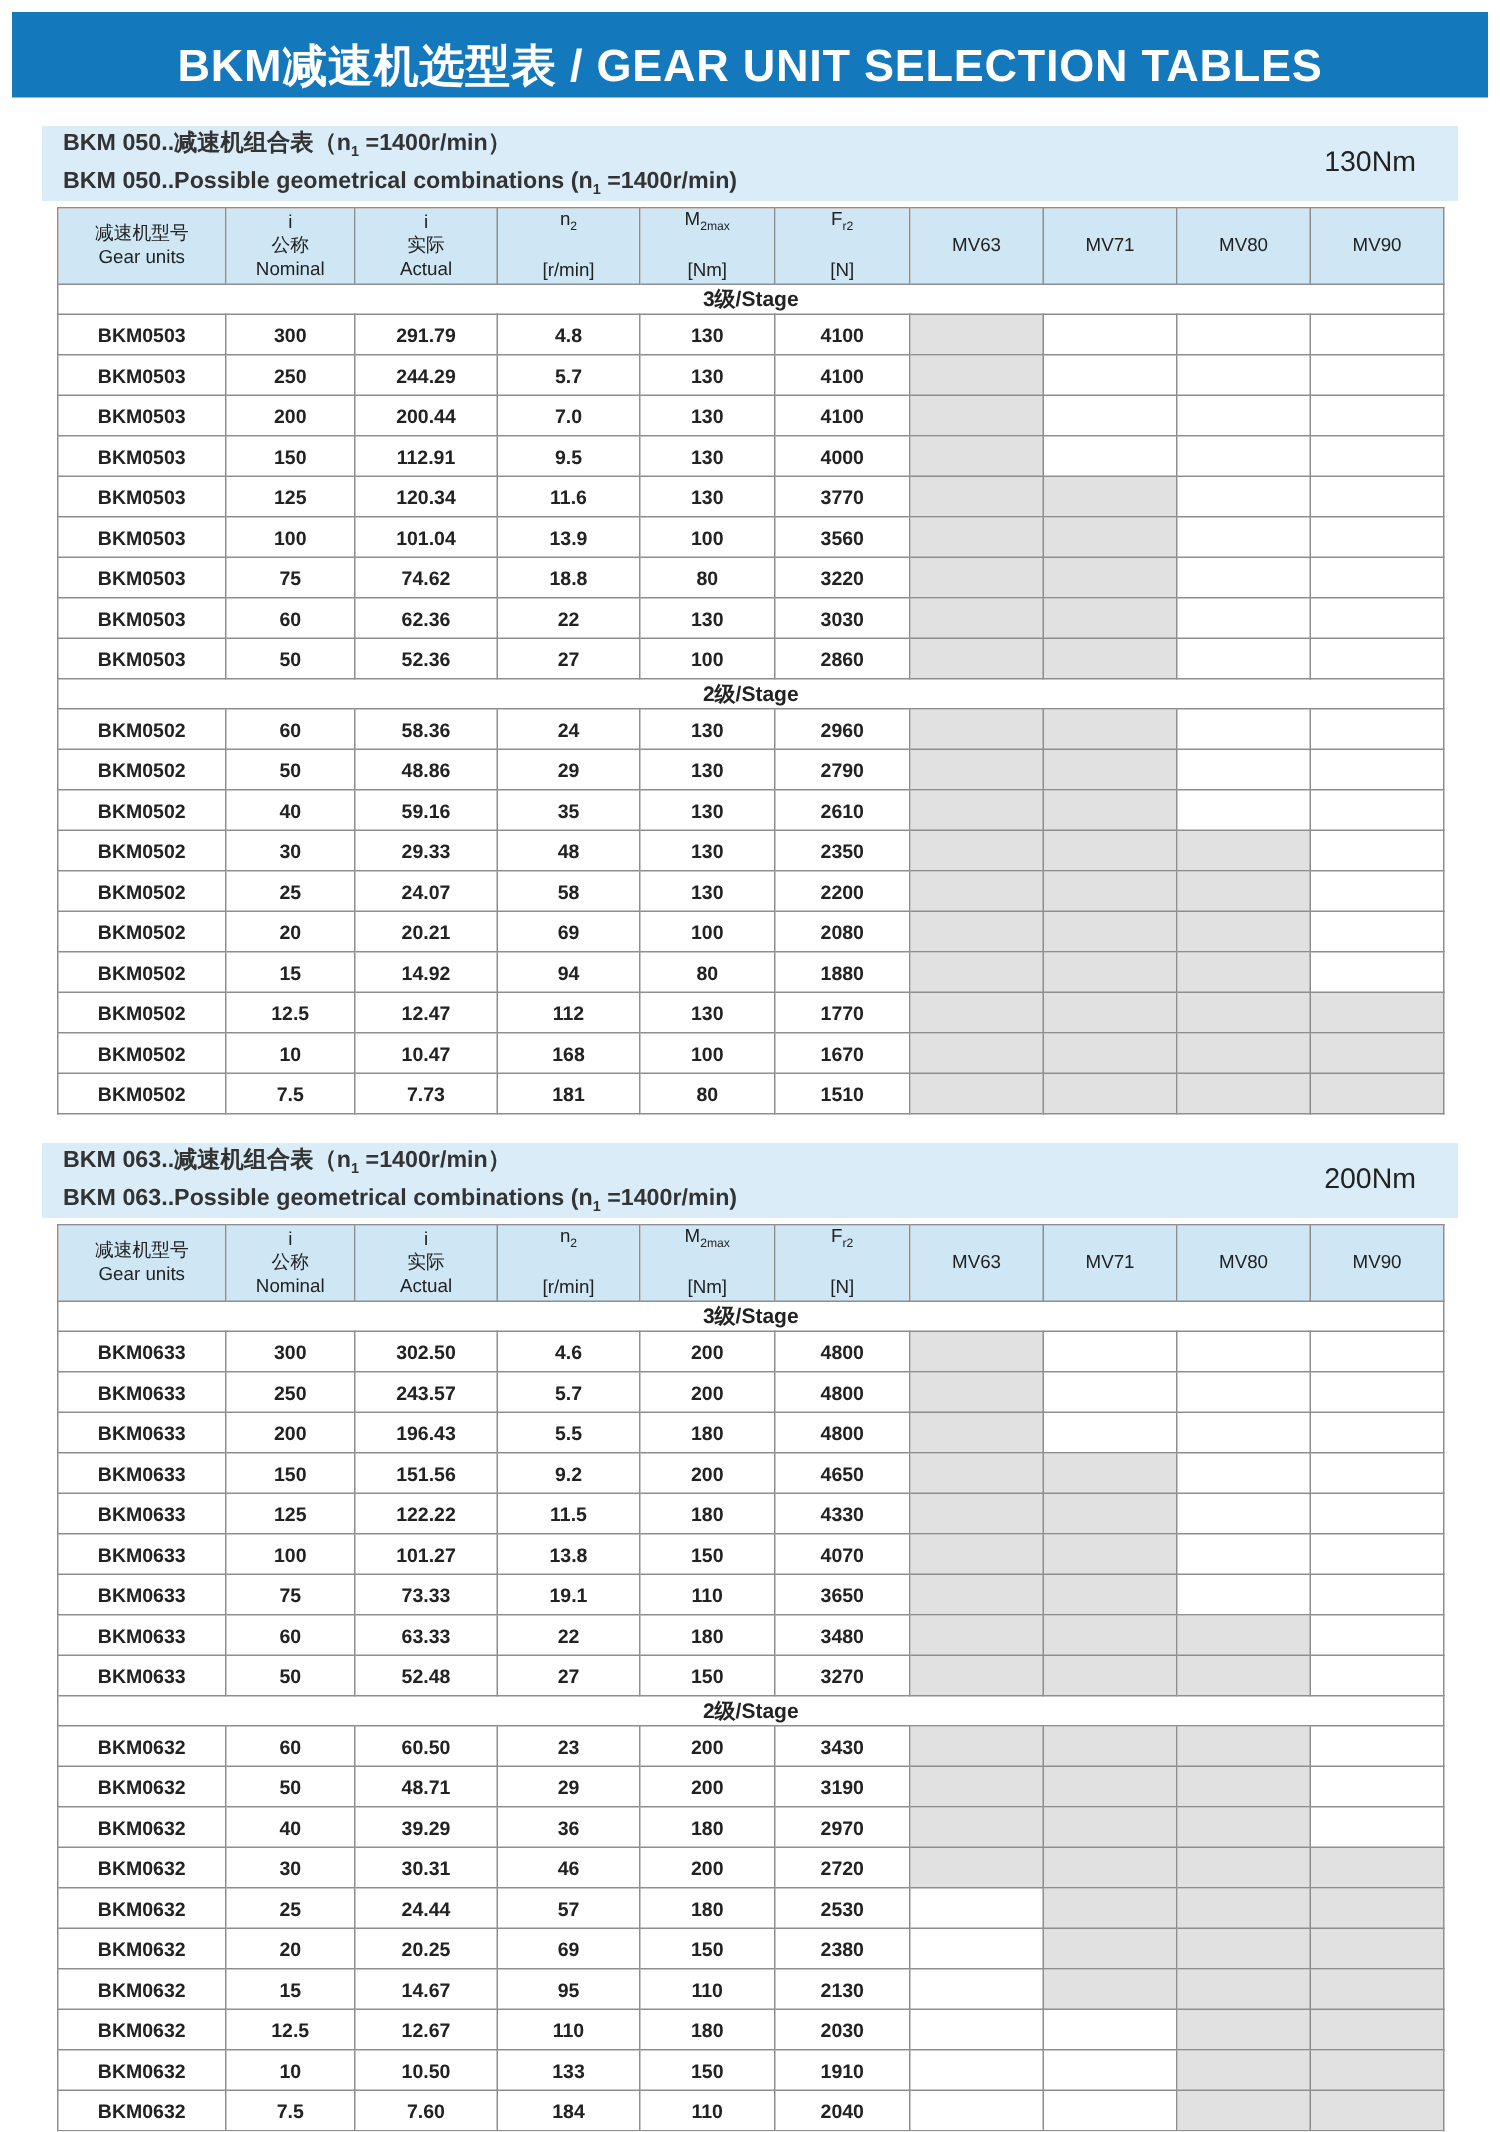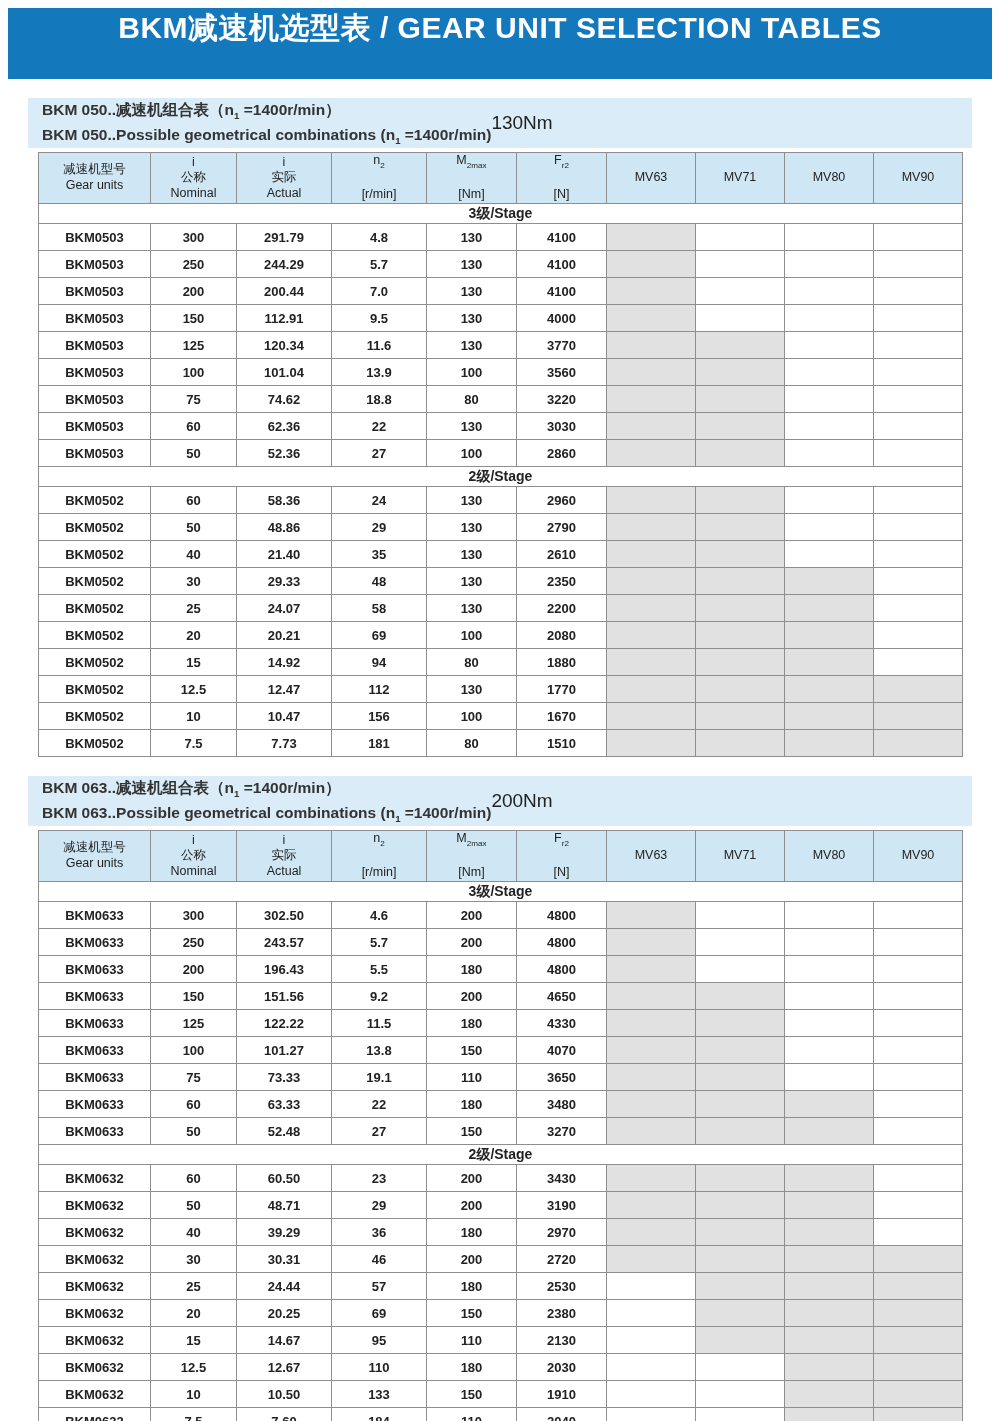--- a/index.html
+++ b/index.html
@@ -5,34 +5,34 @@
   html,body { margin:0; padding:0; background:#ffffff; }
   body {
     width:1000px; height:1421px;
     font-family:"Liberation Sans","DejaVu Sans",sans-serif;
     color:#222;
   }
   .page { position:relative; width:1000px; height:1421px; background:#fff; overflow:hidden; }
 
   
   .banner {
-    margin:8px 8px 0 8px; height:71px;
+    margin:8px 8px 0 8px; height:57px;
     background:#1478bd;
-    display:flex; align-items:flex-start; justify-content:center;
+    display:flex; align-items:flex-end; justify-content:center;
   }
   .banner h1 {
     margin:0; color:#ffffff; font-size:30px; font-weight:bold; letter-spacing:0.5px;
     white-space:nowrap;
   }
 
   
   .band {
     margin:19px 28px 4px 28px; height:50px; box-sizing:border-box;
     background:#d9ecf8;
-    display:flex; align-items:center; justify-content:flex-start;
+    display:flex; align-items:center; justify-content:space-between;
     padding:0 14px;
   }
   .band-titles { display:flex; flex-direction:column; justify-content:center; }
   .band-line { font-size:15.5px; font-weight:bold; color:#333; line-height:1.5; white-space:nowrap; }
   .band-line sub { font-size:0.62em; }
   .torque { font-size:19px; font-weight:normal; color:#222; padding-right:14px; }
 
   
   table.gear {
     border-collapse:collapse; table-layout:fixed;
@@ -255,21 +255,21 @@
             <td>130</td>
             <td>2790</td>
             <td class="shaded"></td>
             <td class="shaded"></td>
             <td class=""></td>
             <td class=""></td>
           </tr>
           <tr>
             <td>BKM0502</td>
             <td>40</td>
-            <td>21.40</td>
+            <td>59.16</td>
             <td>35</td>
             <td>130</td>
             <td>2610</td>
             <td class="shaded"></td>
             <td class="shaded"></td>
             <td class=""></td>
             <td class=""></td>
           </tr>
           <tr>
             <td>BKM0502</td>
@@ -328,21 +328,21 @@
             <td>1770</td>
             <td class="shaded"></td>
             <td class="shaded"></td>
             <td class="shaded"></td>
             <td class="shaded"></td>
           </tr>
           <tr>
             <td>BKM0502</td>
             <td>10</td>
             <td>10.47</td>
-            <td>156</td>
+            <td>168</td>
             <td>100</td>
             <td>1670</td>
             <td class="shaded"></td>
             <td class="shaded"></td>
             <td class="shaded"></td>
             <td class="shaded"></td>
           </tr>
           <tr>
             <td>BKM0502</td>
             <td>7.5</td>

